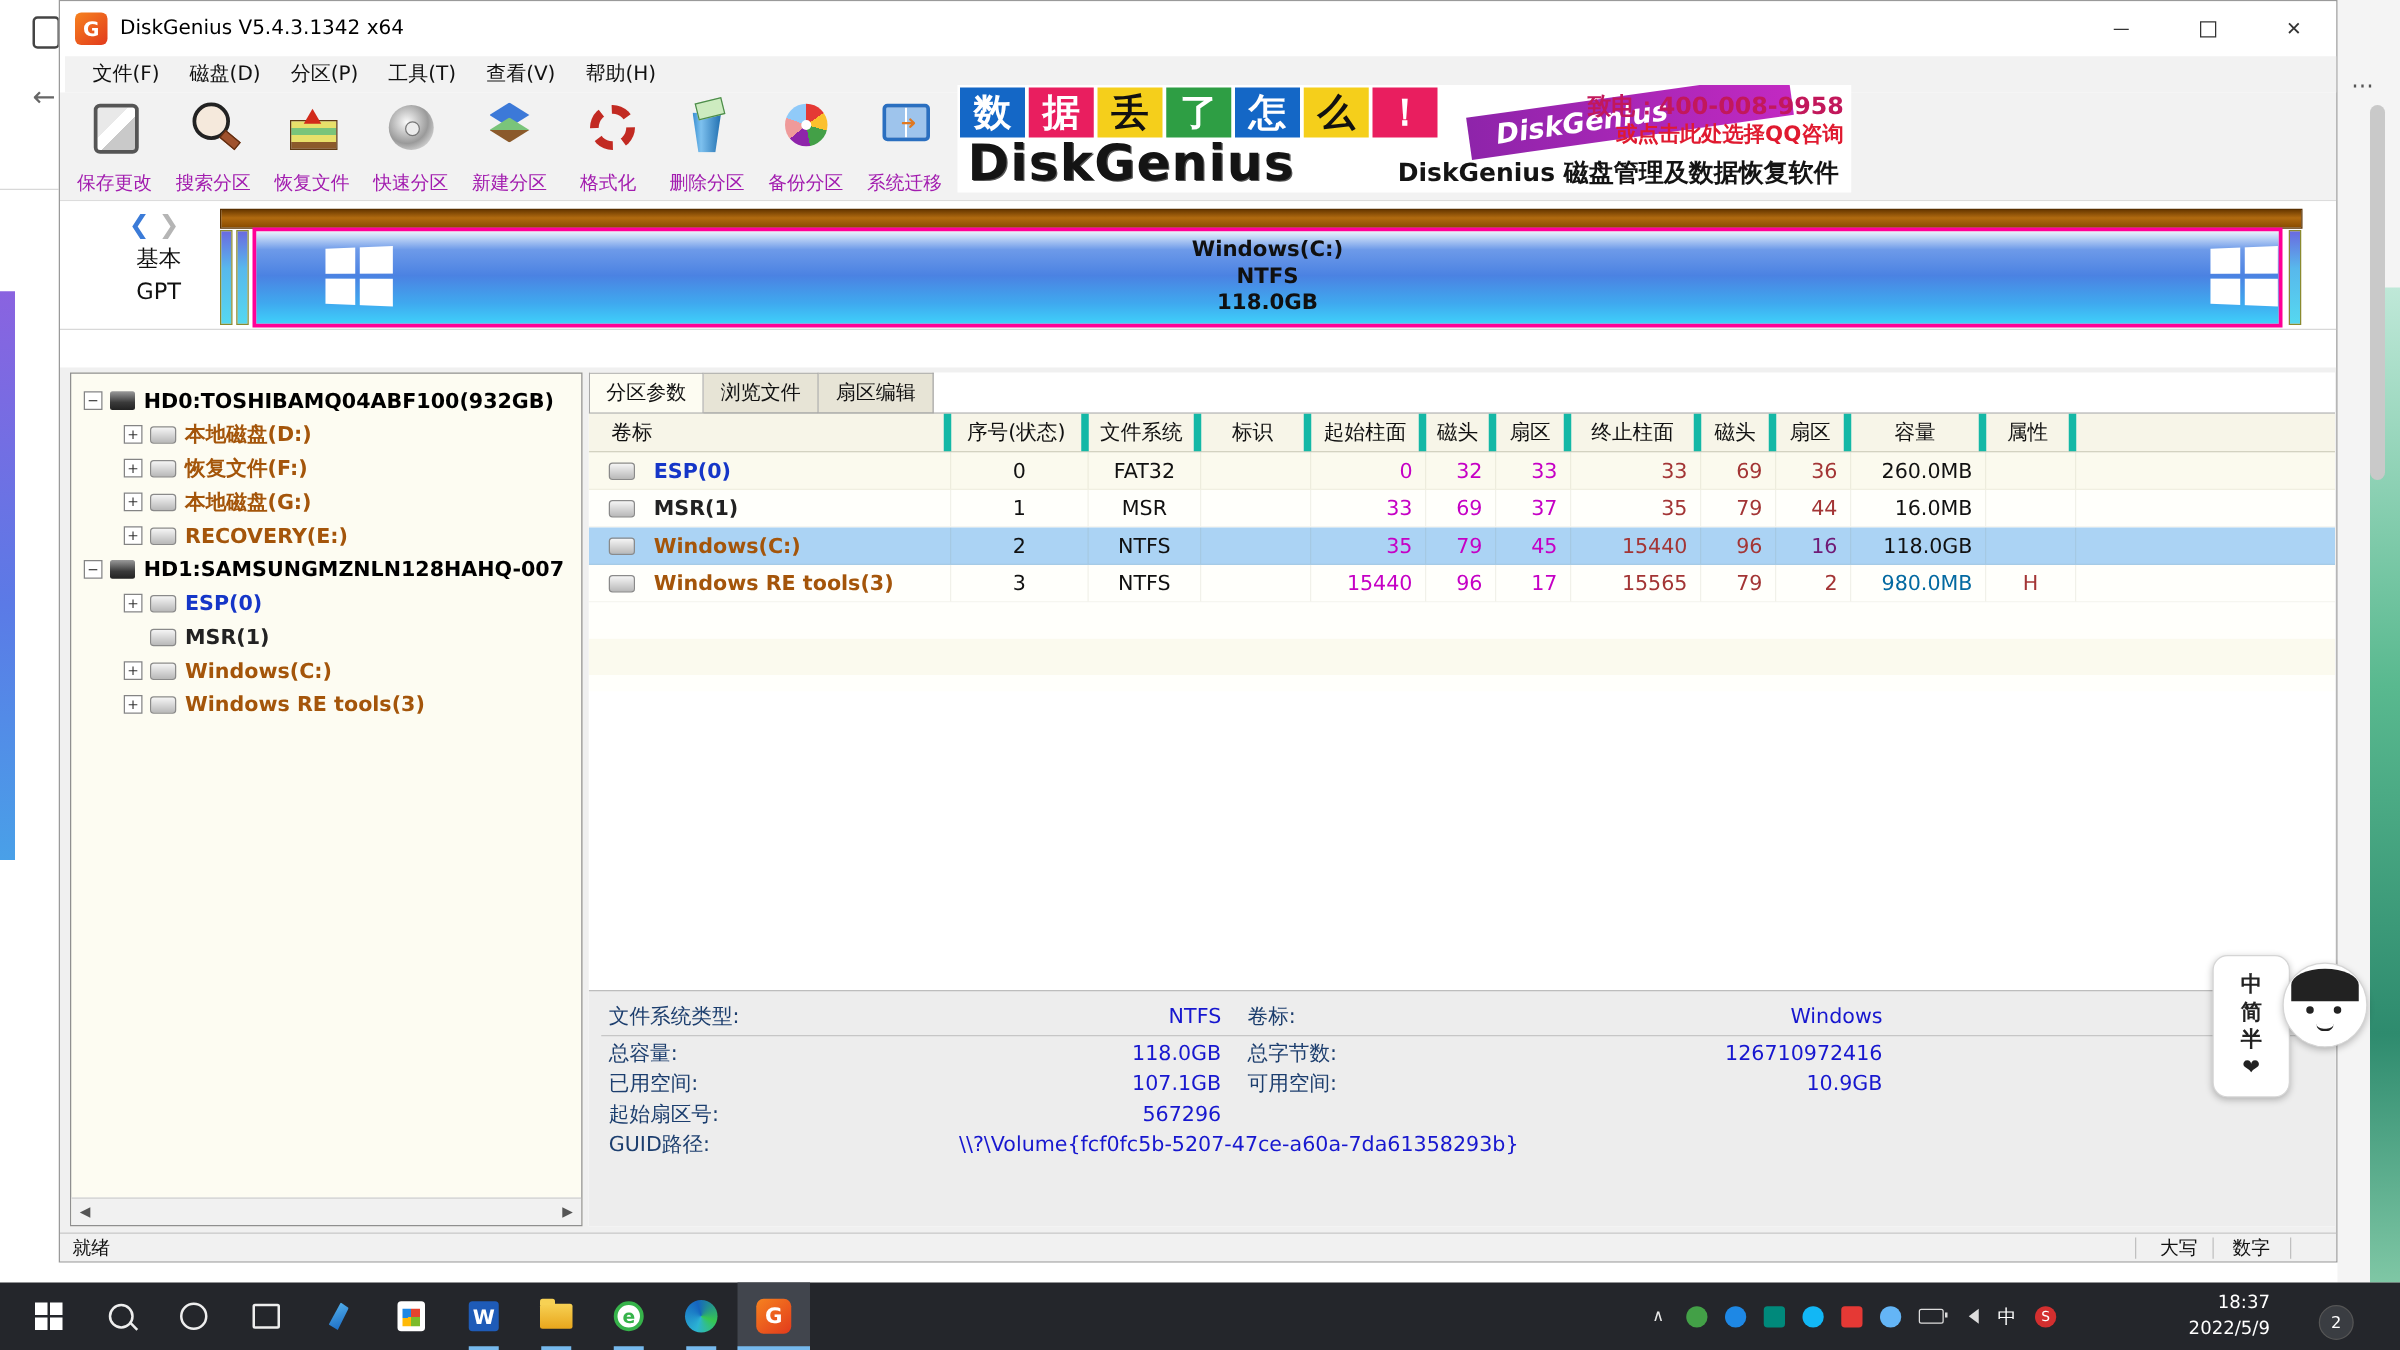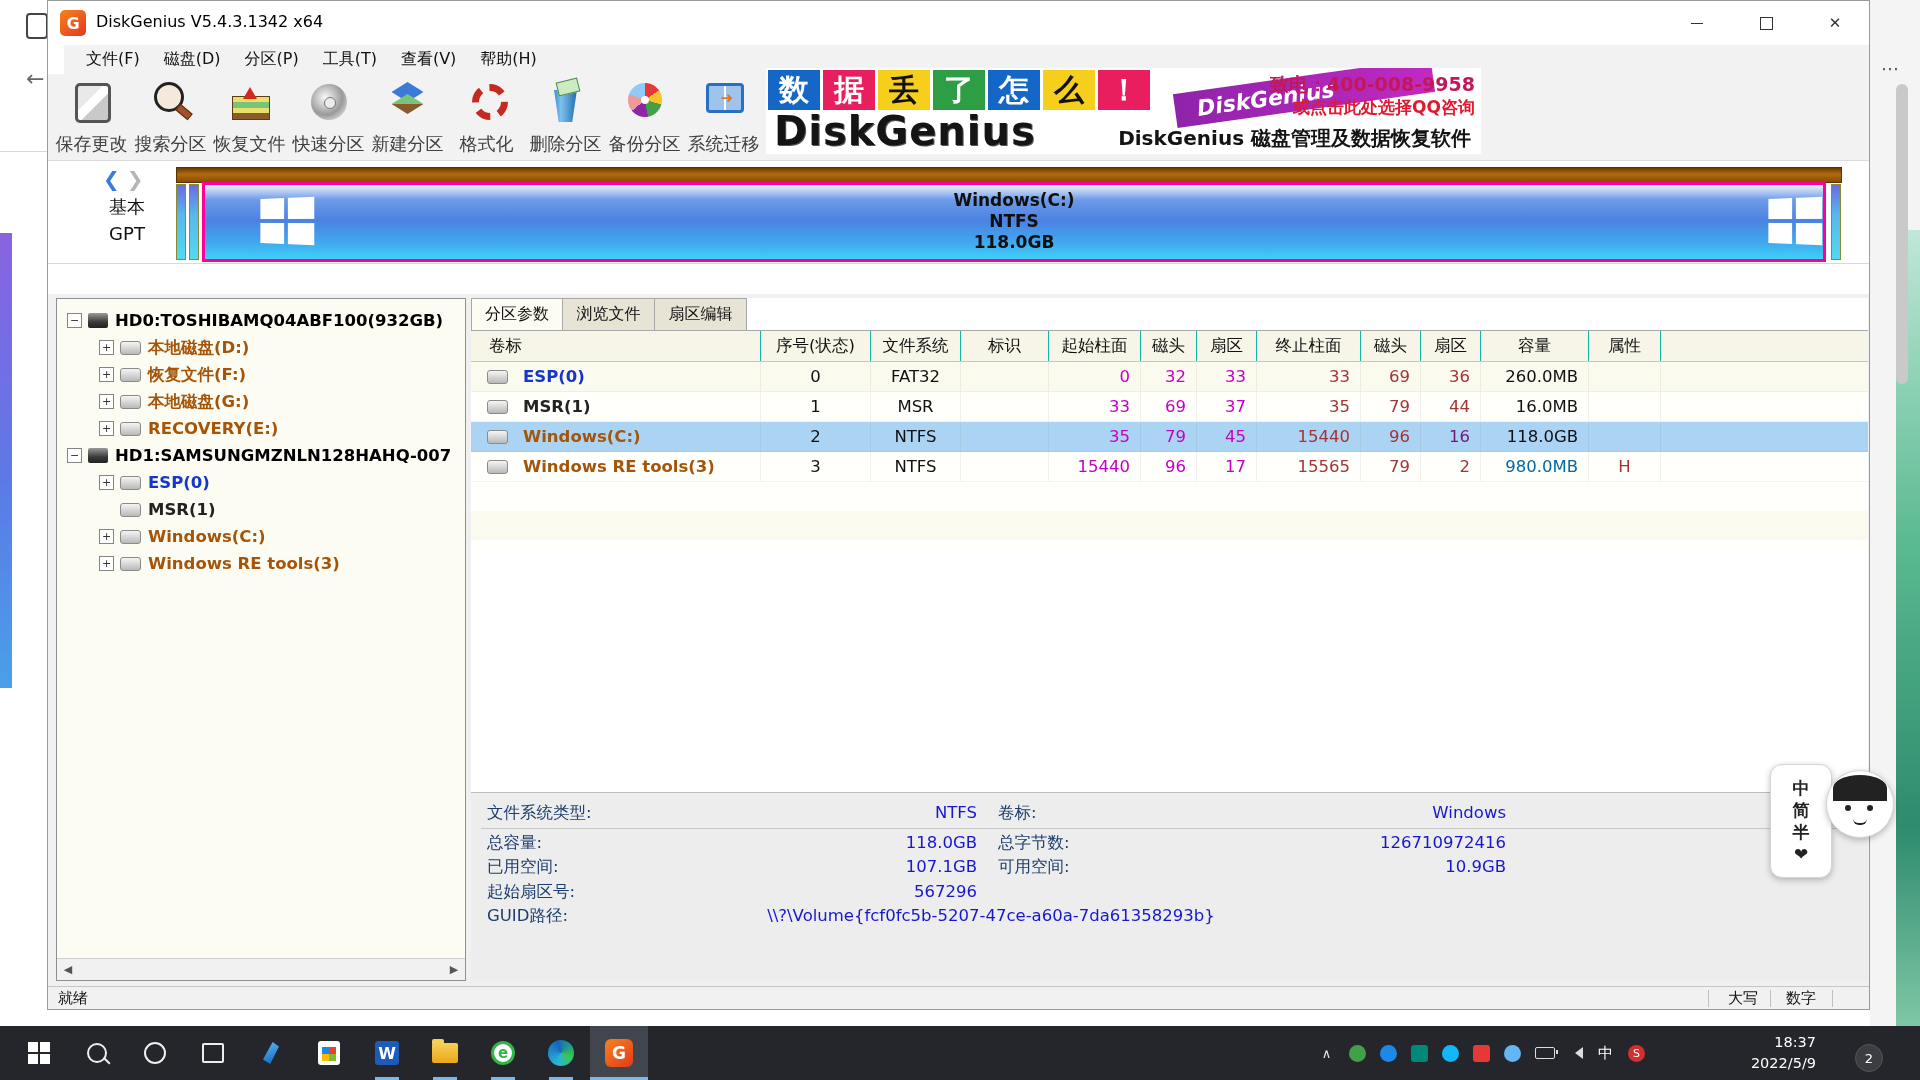--- a/index.html
+++ b/index.html
@@ -23,29 +23,29 @@
   #app-icon{position:absolute;left:12px;top:9px;width:26px;height:26px;border-radius:5px;
     background:linear-gradient(140deg,#f6821f,#e23a1c);color:#fff;font-weight:bold;font-size:16px;
     display:flex;align-items:center;justify-content:center}
   #app-title{position:absolute;left:48px;top:11px;font-size:16px;color:#000}
   .wctl{position:absolute;top:0;width:46px;height:44px;display:flex;align-items:center;justify-content:center;color:#333}
   #btn-min{left:1626px}#btn-max{left:1695px}#btn-close{left:1764px}
   #btn-min i{display:block;width:12px;height:1px;background:#333}
   #btn-max i{display:block;width:11px;height:11px;border:1px solid #333}
   #btn-close{font-size:15px}
   
-  #menu-bar{position:absolute;left:16px;top:44px;width:100%;height:29px;background:#f2f2f2;
+  #menu-bar{position:absolute;left:4px;top:44px;width:100%;height:29px;background:#f2f2f2;
     display:flex;align-items:center;padding-left:10px;box-sizing:border-box}
   .menu-item{padding:0 12px;font-size:16px;color:#111}
   
   #toolbar{position:absolute;left:0;top:73px;width:100%;height:87px;background:#f2f2f2;border-bottom:1px solid #dcdcdc;box-sizing:border-box}
   #toolbar-buttons{position:absolute;left:4px;top:2px;display:flex}
   .tbtn{width:79px;height:80px;display:flex;flex-direction:column;align-items:center;justify-content:flex-start}
   .ticon{width:46px;height:44px;margin-top:4px;position:relative}
-  .tlabel{font-size:18px;margin-top:17px;color:#404040;white-space:nowrap}
+  .tlabel{font-size:15px;margin-top:17px;color:#a21caf;white-space:nowrap}
   
   .ic-save::before{content:'';position:absolute;left:6px;top:3px;width:30px;height:34px;border:3px solid #555;border-radius:5px;
     background:linear-gradient(135deg,#e9e9e9 38%,#fff 38% 58%,#c9c9c9 58%)}
   .ic-search::before{content:'';position:absolute;left:6px;top:2px;width:24px;height:24px;border:3px solid #222;border-radius:50%;background:#f5e9dc}
   .ic-search::after{content:'';position:absolute;left:28px;top:28px;width:14px;height:6px;background:#a0522d;transform:rotate(40deg);border:1px solid #5f2d10}
   .ic-recover::before{content:'';position:absolute;left:5px;top:16px;width:36px;height:22px;background:linear-gradient(180deg,#e8e06a 0 25%,#7ac47a 25% 50%,#e8e06a 50% 75%,#8b5a2b 75%);border:1px solid #5f3a14}
   .ic-recover::after{content:'';position:absolute;left:16px;top:0;width:0;height:0;border:7px solid transparent;border-bottom:12px solid #d22a1a}
   .ic-quickpart::before{content:'';position:absolute;left:5px;top:4px;width:36px;height:36px;border-radius:50%;
     background:radial-gradient(circle at 40% 38%,#fafafa,#9a9a9a 55%,#d5d5d5 80%)}
   .ic-quickpart::after{content:'';position:absolute;left:18px;top:17px;width:10px;height:10px;border-radius:50%;background:#ececec;border:1px solid #777}
@@ -115,21 +115,21 @@
   #right-pane{position:absolute;left:423px;top:4px;width:1397px;height:683px;background:#fff;overflow:hidden}
   #tabs{position:absolute;left:0;top:0;height:33px;display:flex}
   .tab{min-width:92px;padding:0 12px;height:33px;display:flex;align-items:center;justify-content:center;font-size:16px;
     background:#e7e4d6;border:1px solid #a8a8a8;border-left:none;box-sizing:border-box;color:#111}
   .tab:first-child{border-left:1px solid #a8a8a8}
   .tab.active{background:#fdfcf2;border-bottom:1px solid #fdfcf2}
   #tabs-underline{position:absolute;left:0;top:32px;width:100%;height:1px;background:#a8a8a8}
   #grid{position:absolute;left:0;top:33px;width:100%}
   .grid-cols{display:grid;grid-template-columns:290px 110px 90px 88px 92px 56px 60px 104px 60px 60px 108px 72px 1fr}
   #grid-header{height:30px;background:#f7f5e8;border-bottom:1px solid #c8c6b4}
-  .hcell{display:flex;align-items:center;justify-content:center;font-size:16.5px;color:#111;border-right:1px solid #14b8a6;box-sizing:border-box}
+  .hcell{display:flex;align-items:center;justify-content:center;font-size:16.5px;color:#111;border-right:6px solid #14b8a6;box-sizing:border-box}
   .hcell.left{justify-content:flex-start;padding-left:18px}
   .grow{height:29px;border-bottom:1px solid rgba(120,120,80,.08)}
   .gcell{display:flex;align-items:center;font-size:16.5px;border-right:1px solid rgba(120,120,80,.10);box-sizing:border-box}
   .gcell.center{justify-content:center}.gcell.right{justify-content:flex-end;padding-right:10px}
   .vol-cell{padding-left:16px;gap:8px;font-weight:bold}
   .stripe{height:29px}
   
   #details{position:absolute;left:0;top:494px;width:100%;height:438px;background:#ededed;border-top:1px solid #bdbdbd;box-sizing:border-box}
   #details-rows{position:absolute;left:0;top:8px;width:100%}
   .drow{position:relative;height:24.6px;line-height:24.6px;font-size:16.5px;white-space:nowrap}

